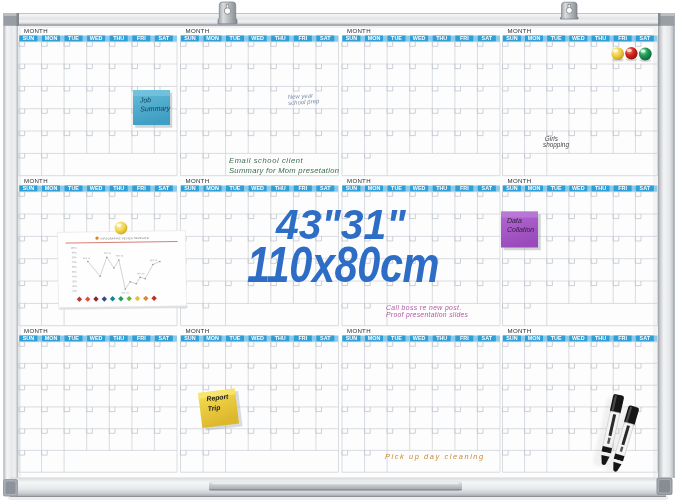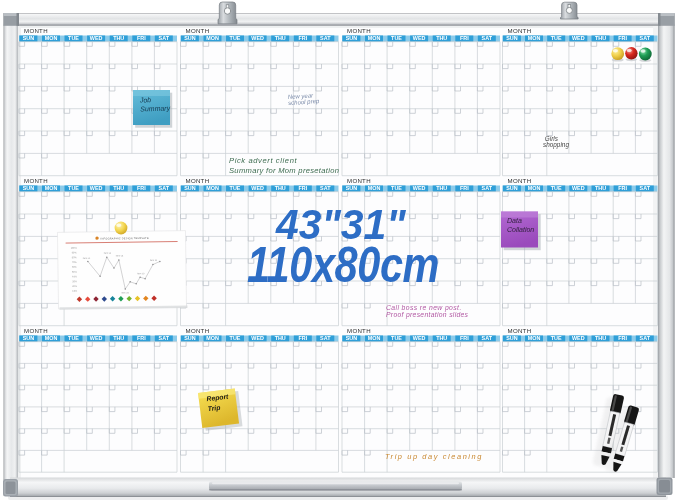--- a/index.html
+++ b/index.html
@@ -522,32 +522,32 @@
 <rect x="620.2" y="461" width="9.6" height="3" fill="#f0f0f1"></rect>
 <path d="M620.8 464 h8.4 l-2.2 7.8 q-2 2.2 -4 0 Z" fill="#131313"></path>
 </g>
 </svg>
 
 
 <div class="t" style="left:140px;top:94.5px;font-size:7px;color:#15384e;line-height:9.2px;transform:rotate(-2deg)">Job<br>Summary</div>
 
 <div class="t" style="left:288px;top:94px;font-size:6px;color:#7b8baa;line-height:5.6px;transform:rotate(-4deg)">New year<br>school prep</div>
 
-<div class="t" style="left:229px;top:155.5px;font-size:7.6px;color:#3b6a4e;letter-spacing:0.6px">Pick advert client</div>
+<div class="t" style="left:229px;top:155.5px;font-size:7.6px;color:#3b6a4e;letter-spacing:0.6px">Email school client</div>
 
 <div class="t" style="left:229px;top:166px;font-size:7.6px;color:#3b6a4e;letter-spacing:0.3px">Summary for Mom presetation</div>
 
 <div class="t" style="left:543px;top:135.5px;font-size:6.4px;color:#454545;line-height:6.4px">&nbsp;Girls<br>shopping</div>
 
 <div class="t" style="left:507px;top:215.5px;font-size:7px;color:#2e1f3a;line-height:9.6px">Data<br>Collation</div>
 
 <div class="t" style="left:276px;top:200px;font-size:43px;font-weight:bold;color:#2b6cc5;letter-spacing:0px;transform:scaleX(0.95);transform-origin:left top">43"31"</div>
 
 <div class="t" style="left:247px;top:236px;font-size:50px;font-weight:bold;color:#2b6cc5;letter-spacing:-0.5px;transform:scaleX(0.83);transform-origin:left top">110x80cm</div>
 
 <div class="t" style="left:386px;top:303.5px;font-size:6.8px;color:#b055a0;letter-spacing:0.4px">Call boss re new post.</div>
 
 <div class="t" style="left:386px;top:311px;font-size:6.8px;color:#b055a0;letter-spacing:0.3px">Proof presentation slides</div>
 
 <div class="t" style="left:207px;top:393px;font-size:6.8px;color:#161616;line-height:9.6px;font-weight:bold;transform:rotate(-7deg)">Report<br>Trip</div>
 
-<div class="t" style="left:385px;top:452px;font-size:7.4px;color:#c8872e;letter-spacing:1.6px">Trip up day cleaning</div>
+<div class="t" style="left:385px;top:452px;font-size:7.4px;color:#c8872e;letter-spacing:1.6px">Pick up day cleaning</div>
 </div>
 
 </body></html>

